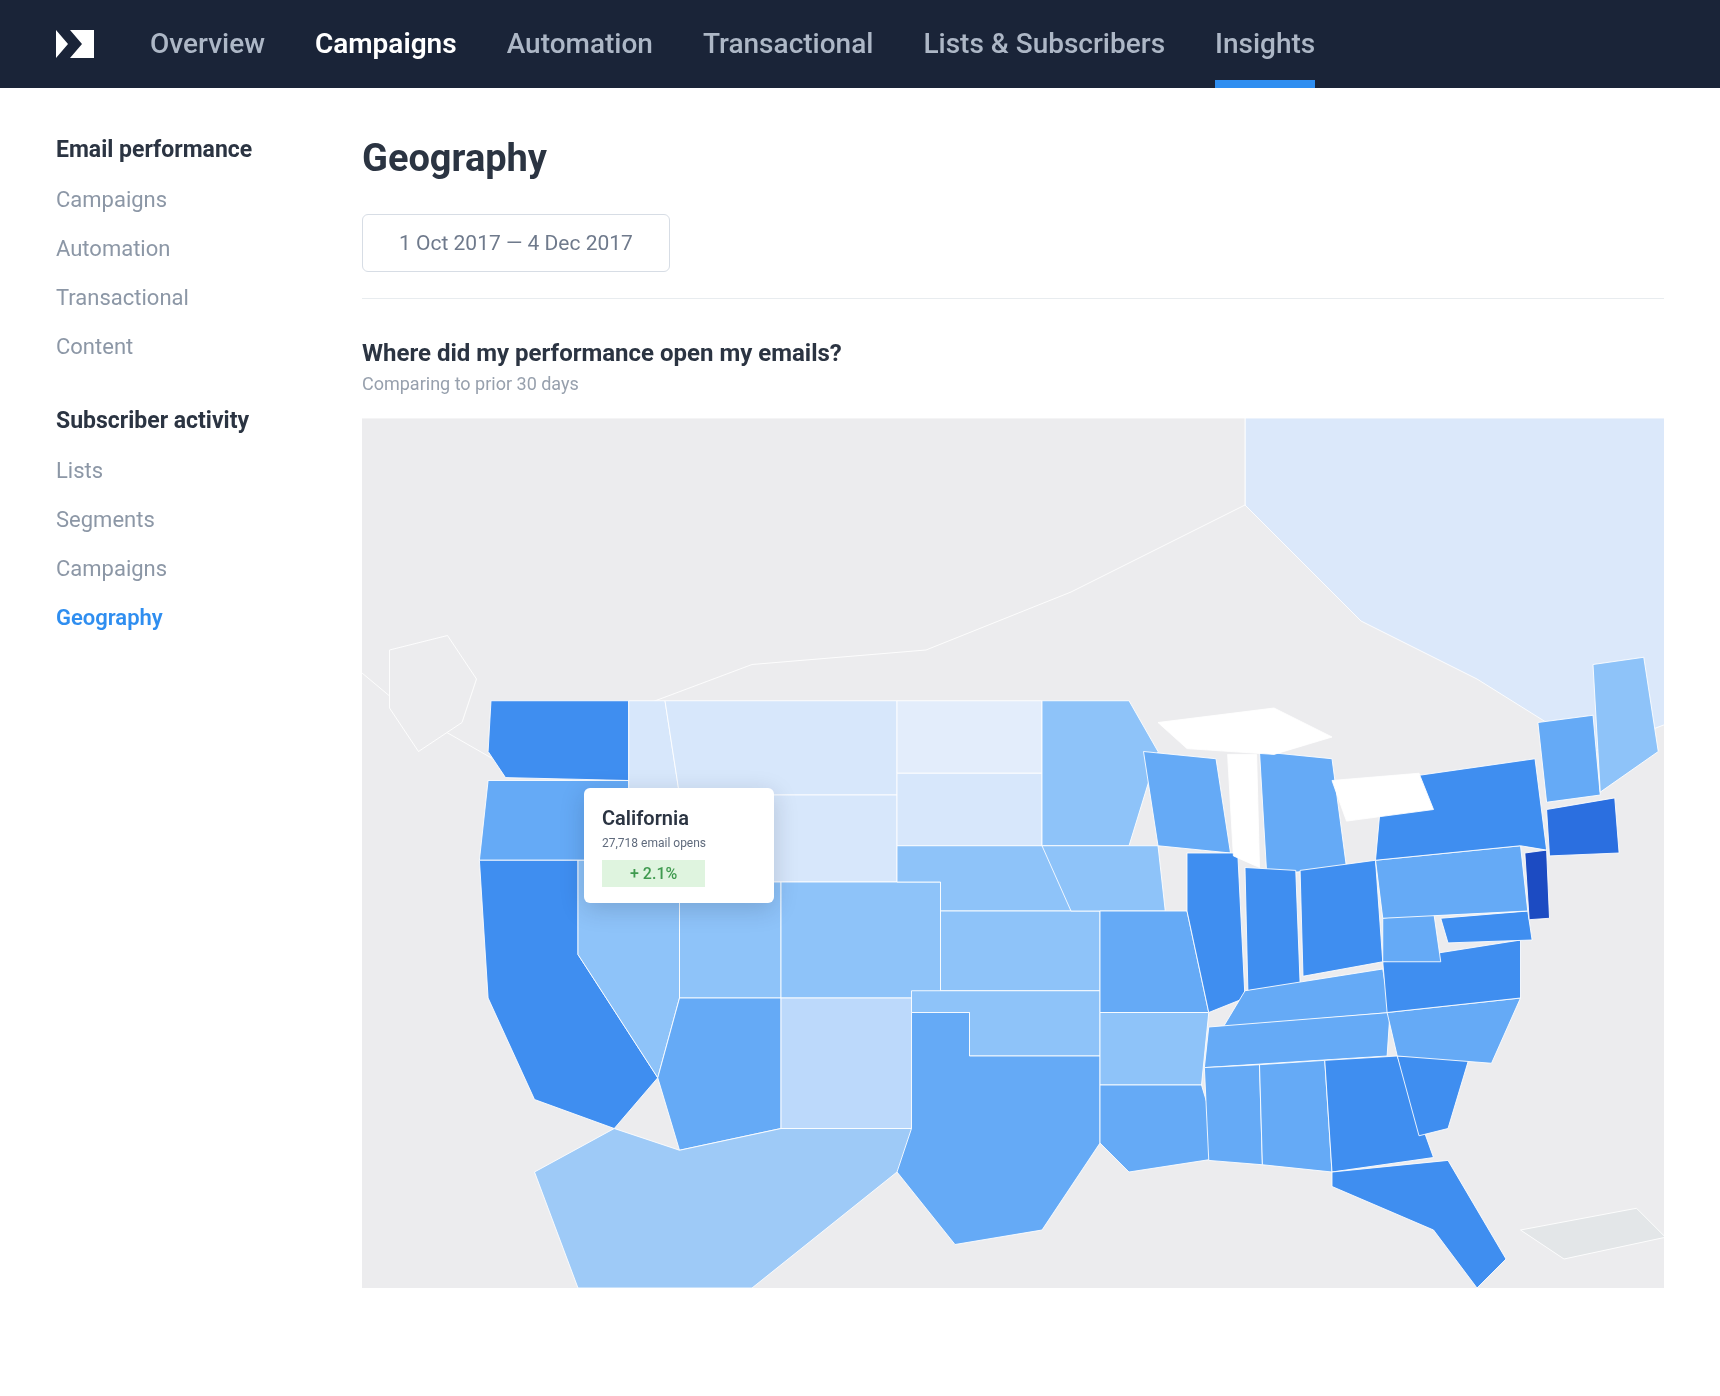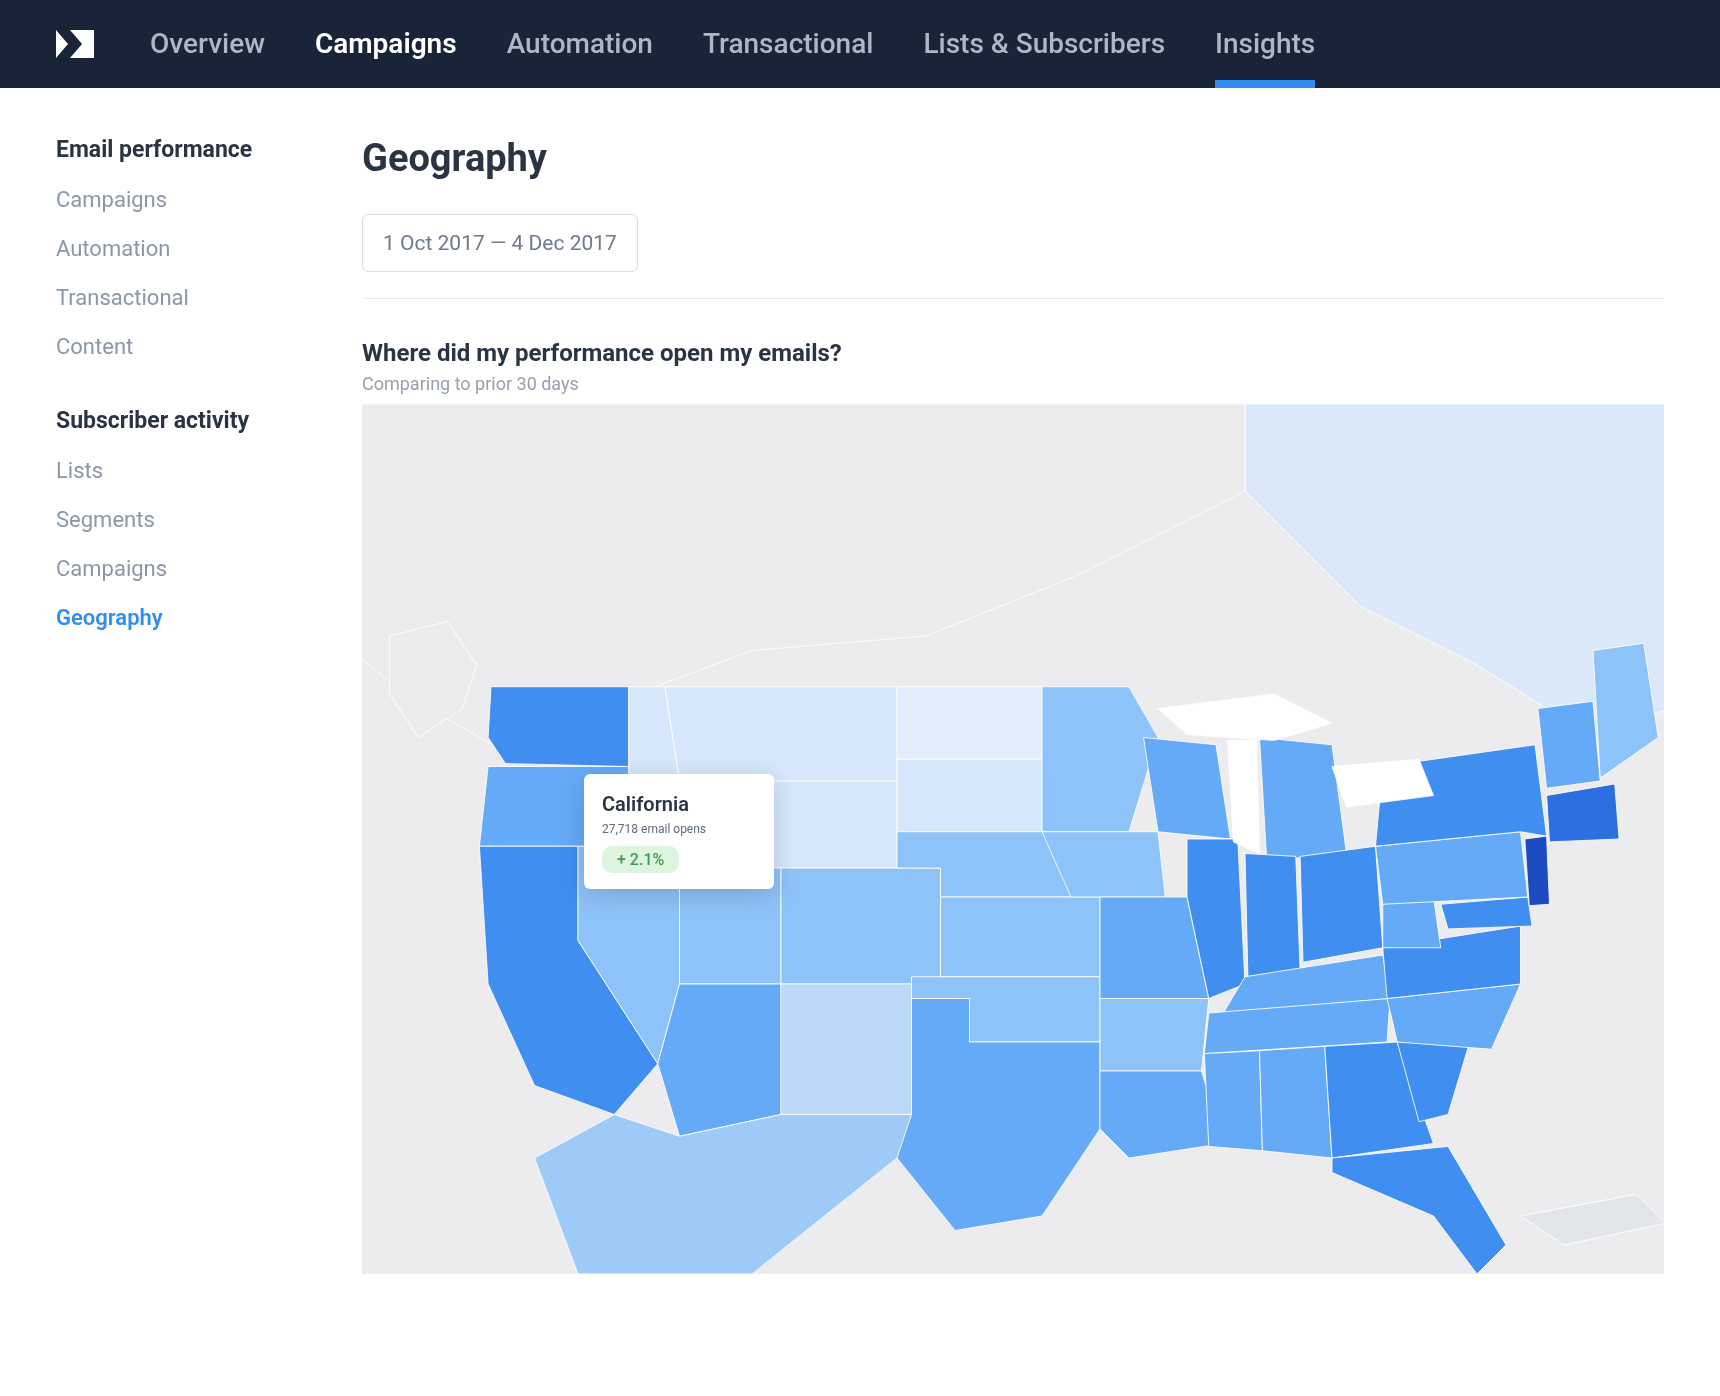--- a/index.html
+++ b/index.html
@@ -72,42 +72,42 @@
   .page-title {
     font-size: 38px;
     font-weight: 700;
     color: #2b3442;
     margin-bottom: 34px;
   }
   .date-range {
     display: inline-block;
     border: 1px solid #d7dde5;
     border-radius: 6px;
-    padding: 16px 20px;
+    padding: 16px 36px;
     font-size: 21px;
     color: #6f7a8c;
     cursor: pointer;
     background: #fff;
   }
   .divider {
     height: 1px;
     background: #e8ecef;
     margin-top: 26px;
     margin-bottom: 40px;
   }
   .section-title {
     font-size: 24px;
     font-weight: 700;
     color: #2b3442;
     margin-bottom: 6px;
   }
   .section-sub {
     font-size: 18px;
     color: #97a0ad;
-    margin-bottom: 10px;
+    margin-bottom: 24px;
   }
   .map-wrap {
     position: relative;
     width: 100%;
     height: 870px;
     overflow: hidden;
     background: #f6f7f9;
   }
   .map-wrap svg path { stroke: #fff; stroke-width: 0.6; }
   .tooltip {
@@ -120,22 +120,22 @@
     padding: 18px 20px 16px 18px;
     min-width: 190px;
   }
   .tooltip-title { font-size: 20px; font-weight: 600; color: #2b3442; margin-bottom: 6px; }
   .tooltip-value { font-size: 12px; color: #5f6a7c; margin-bottom: 10px; }
   .tooltip-badge {
     display: inline-block;
     background: #dff4df;
     color: #3f9a4f;
     font-size: 16px;
-    padding: 4px 15px;
-    border-radius: 10px;
+    padding: 4px 28px;
+    border-radius: 0;
     font-weight: 500;
   }
 </style>
 </head>
 <body>
 
 <div class="topnav">
   <span class="logo">
     <svg width="38" height="28" viewBox="0 0 38 28">
         <path d="M0 0 L12 14 L0 28 Z M14 0 L38 0 L38 28 L14 28 L26 14 Z" fill="#fff"></path>

